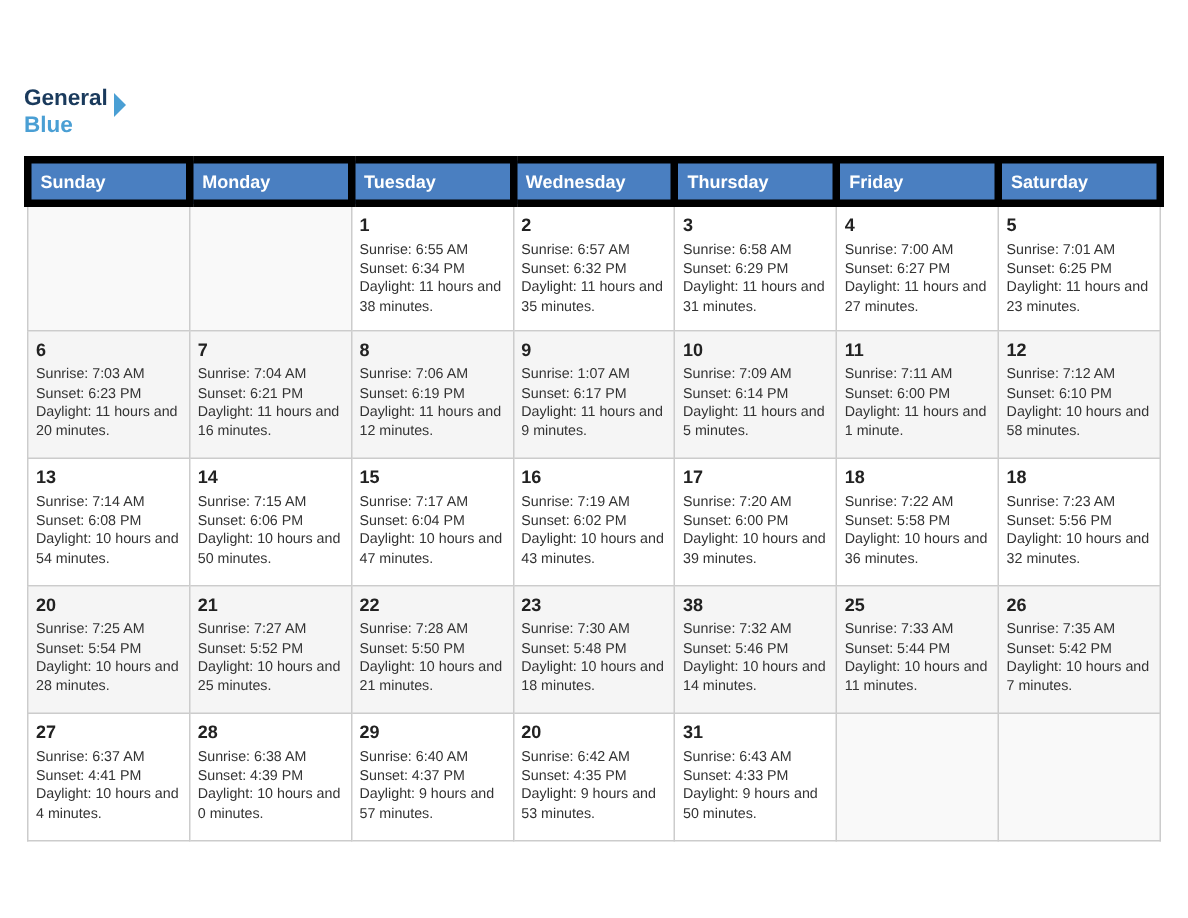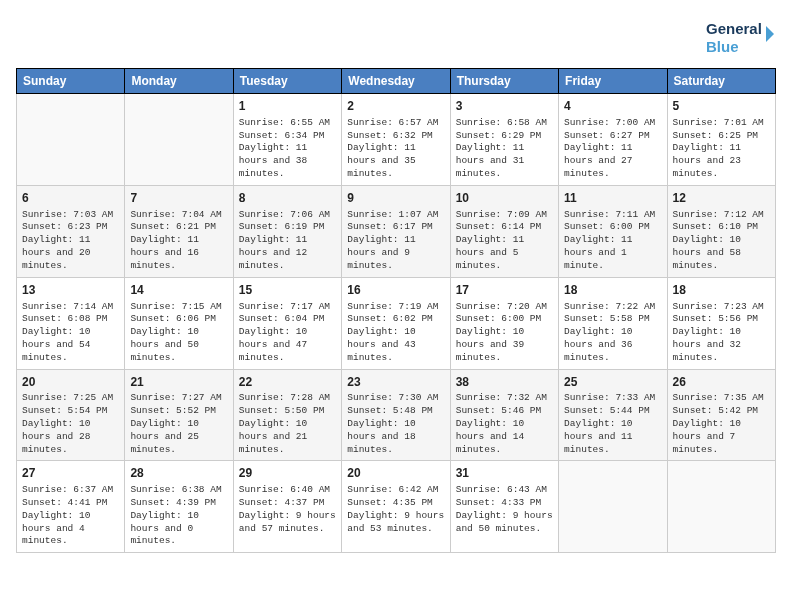--- a/index.html
+++ b/index.html
@@ -5,23 +5,24 @@
     * { box-sizing: border-box; margin: 0; padding: 0; }
     body {
       font-family: Arial, sans-serif;
       background: #fff;
       width: 792px;
       min-height: 612px;
       padding: 16px;
     }
     .header {
       display: flex;
-      justify-content: flex-end;
+      justify-content: flex-start;
       align-items: flex-start;
       margin-bottom: 10px;
+      margin-top: 36px;
     }
     .logo {
       display: flex;
       align-items: center;
       gap: 4px;
     }
     .title-block {
       text-align: right;
     }
     .month-title {
@@ -38,21 +39,21 @@
       border-collapse: collapse;
       font-size: 10.5px;
     }
     .calendar thead th {
       background: #4a7fc1;
       color: #fff;
       padding: 5px 6px;
       text-align: left;
       font-size: 12px;
       font-weight: bold;
-      border: 1px solid #000000;
+      border: 5px solid #000000;
     }
     .calendar tbody td {
       border: 1px solid #ccc;
       vertical-align: top;
       padding: 4px 5px;
       width: calc(100% / 7);
       min-height: 80px;
       height: 85px;
       background: #fff;
       color: #222;
@@ -64,21 +65,20 @@
     .day-number {
       font-size: 12px;
       font-weight: bold;
       display: block;
       margin-bottom: 2px;
     }
     .day-info {
       font-size: 9.5px;
       color: #333;
       line-height: 1.35;
-      font-family: Liberation Mono, monospace;
     }
     .empty { background: #f9f9f9 !important; }
   </style>
 </head>
 <body>
 
 <div class="header">
   <div class="logo">
 <svg width="70" height="42" viewBox="0 0 70 42">
   <text x="0" y="18" font-size="15" font-weight="bold" font-family="Arial" fill="#1a3a5c">General</text>

